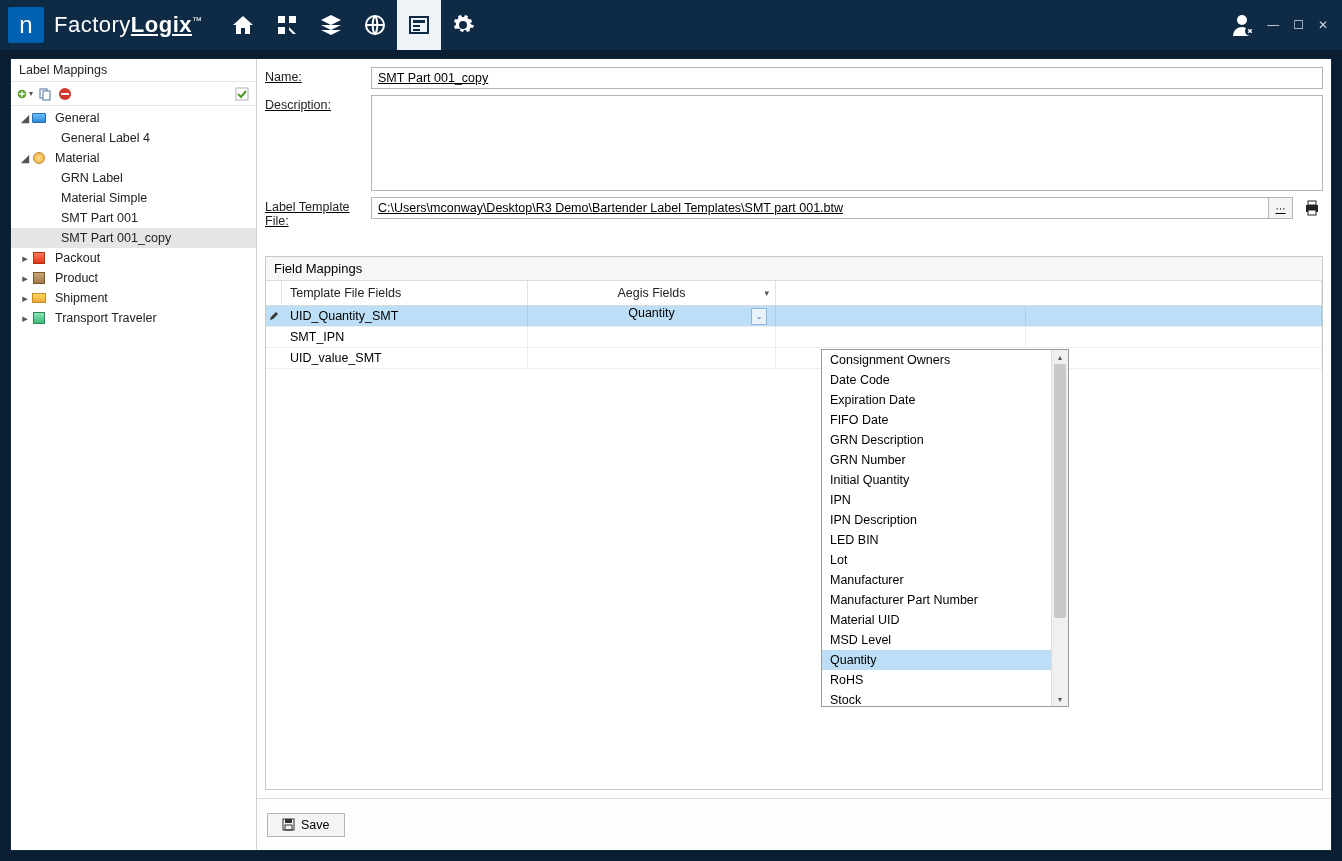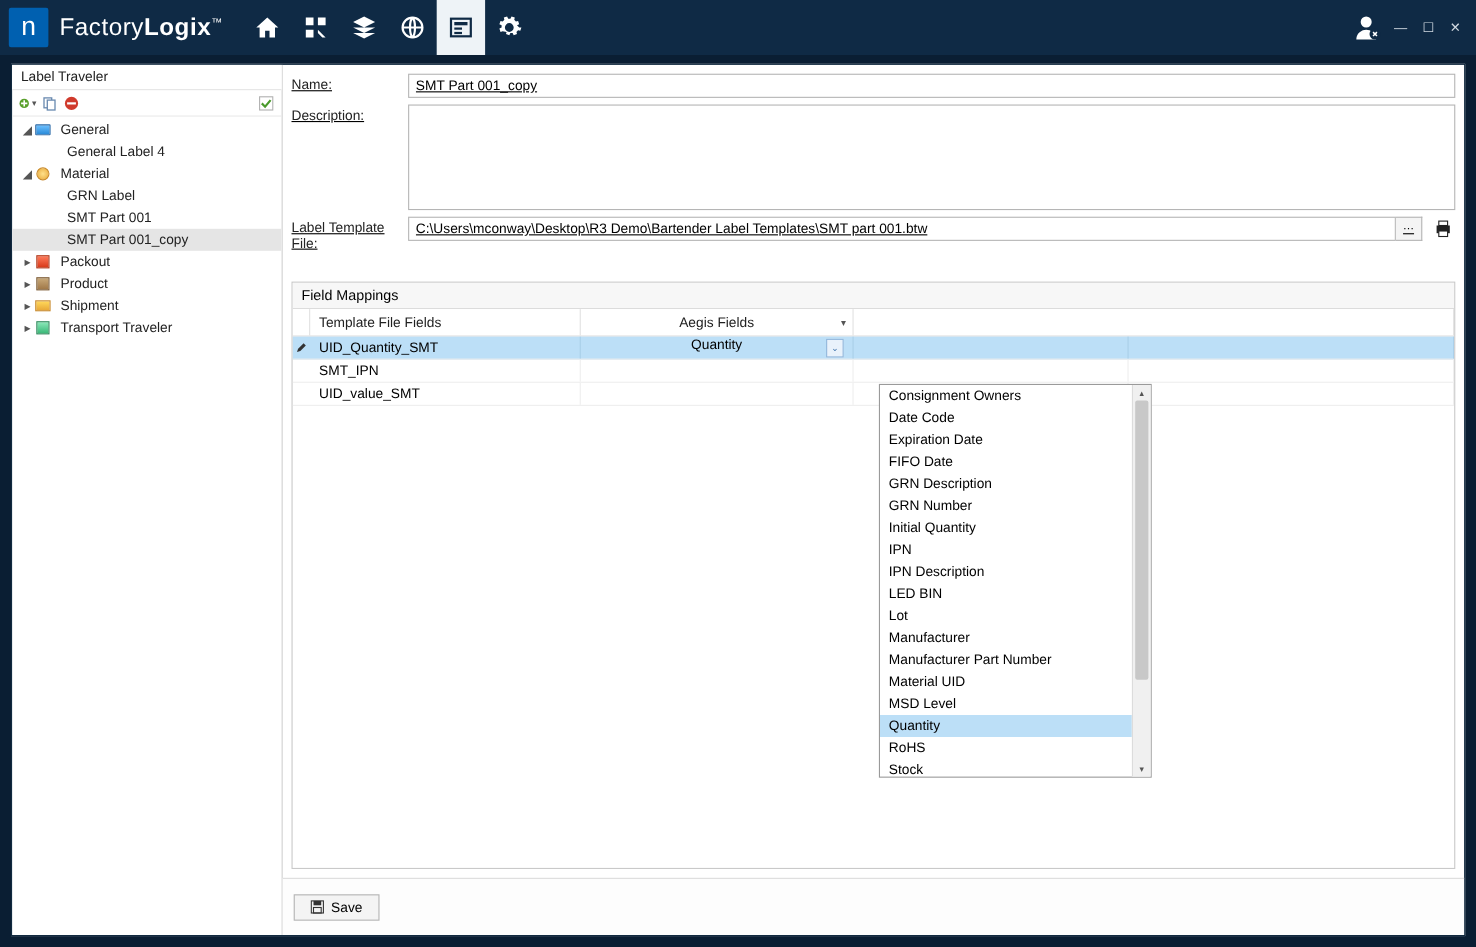--- a/index.html
+++ b/index.html
@@ -7,21 +7,21 @@
   .app { display: flex; flex-direction: column; width: 100%; height: 100%; }
 
   
   .titlebar {
     height: 50px; background: #0f2a45; display: flex; align-items: center;
     padding: 0 4px; color: #fff;
   }
   .logo-box { width: 36px; height: 36px; background: #0060b0; display:flex;align-items:center;justify-content:center;border-radius:2px;margin-left:4px;}
   .logo-box span { font-size: 24px; font-weight: 300; color:#fff;}
   .brand { font-size: 22px; font-weight: 300; margin-left: 10px; letter-spacing:0.5px;}
-  .brand b { font-weight: 600; }
+  .brand b { font-weight: 600; text-decoration: underline; }
   .brand sup { font-size:10px; vertical-align: super;}
   .rb-icons { display:flex; align-items:center; margin-left: 18px; }
   .rb-btn { width: 44px; height: 50px; display:flex;align-items:center;justify-content:center; cursor:pointer;}
   .rb-btn.active { background: #eef3f7; }
   .rb-btn svg { fill:#fff; }
   .rb-btn.active svg { fill:#0f2a45; }
   .titlebar .spacer { flex:1; }
   .user-ico { width:28px; height:28px; margin-right:10px; position:relative;}
   .win-btns { display:flex; gap:14px; margin-right:10px; color:#d0d8e0; font-size:12px;}
   .win-btn { cursor:pointer; font-family: "Segoe UI Symbol", sans-serif;}
@@ -68,21 +68,21 @@
   .gr { display:flex; height:21px; align-items:center; border-bottom:1px solid #eee;}
   .gr .gc { padding:0 8px; border-right:1px solid #eee; height:100%; display:flex;align-items:center;}
   .gr.sel { background:#bcdff7; }
   .gr.sel .gc { border-right-color:#a9cfe8;}
   .ed-pencil { width:16px; display:flex;align-items:center;justify-content:center; font-size:10px; color:#333;}
   .combo { position:relative; width:100%; height:100%; }
   .combo .cval { padding-left:0;}
   .combo .drop { position:absolute; right:0; top:2px; width:16px;height:17px; background:#e9f2fb;border:1px solid #8fb5db; display:flex;align-items:center;justify-content:center;font-size:8px;color:#3a6fa8;cursor:pointer;}
 
   .dropdown {
-    position:absolute; left:542px; top:290px; width:248px; max-height:358px;
+    position:absolute; left:564px; top:290px; width:248px; max-height:358px;
     background:#fff; border:1px solid #9a9a9a; box-shadow:none; z-index:50;
     display:flex; 
   }
   .dd-list { flex:1; overflow:hidden;}
   .dd-item { padding:3px 8px; font-size:12.5px; cursor:pointer;}
   .dd-item.sel { background:#bcdff7;}
   .dd-scroll { width:17px; background:#f0f0f0; border-left:1px solid #dcdcdc; position:relative;}
   .dd-thumb { position:absolute; left:2px; right:2px; top:14px; height:254px; background:#c8c8c8; border-radius:2px;}
   .dd-arrow { position:absolute; left:0; right:0; height:14px; display:flex;align-items:center;justify-content:center; font-size:8px; color:#555;}
   .dd-arrow.up{top:0;} .dd-arrow.dn{bottom:0;}
@@ -158,21 +158,21 @@
     <div class="win-btns">
       <span class="win-btn">—</span>
       <span class="win-btn">☐</span>
       <span class="win-btn">✕</span>
     </div>
   </div>
 
   <div class="workspace">
 
     <div class="sidebar">
-      <div class="sb-title">Label Traveler</div>
+      <div class="sb-title">Label Mappings</div>
       <div class="sb-toolbar">
         <span class="sb-tool drop">
           <svg width="14" height="14" viewBox="0 0 14 14">
               <circle cx="7" cy="7" r="6" fill="#5aa02c"></circle>
               <path d="M7 3v8M3 7h8" stroke="#fff" stroke-width="2"></path>
             </svg>
         </span>
         <span class="sb-tool">
           <svg width="14" height="14" viewBox="0 0 14 14">
               <rect x="2" y="2" width="7" height="9" fill="none" stroke="#6a8ab0" stroke-width="1.2"></rect>
@@ -205,20 +205,23 @@
           </div>
           <div class="tree-row depth0">
             <span class="tog">◢</span>
             <span class="tree-ico">
               <span class="ico-folder-mat"></span>
             </span>
             <span class="nodelabel">Material</span>
           </div>
           <div class="tree-row depth1">
             <span class="nodelabel">GRN Label</span>
+          </div>
+          <div class="tree-row depth1">
+            <span class="nodelabel">Material Simple</span>
           </div>
           <div class="tree-row depth1">
             <span class="nodelabel">SMT Part 001</span>
           </div>
           <div class="tree-row depth1 sel">
             <span class="nodelabel">SMT Part 001_copy</span>
           </div>
           <div class="tree-row depth0">
             <span class="tog" style="color: rgb(85, 85, 85);">▸</span>
             <span class="tree-ico">

